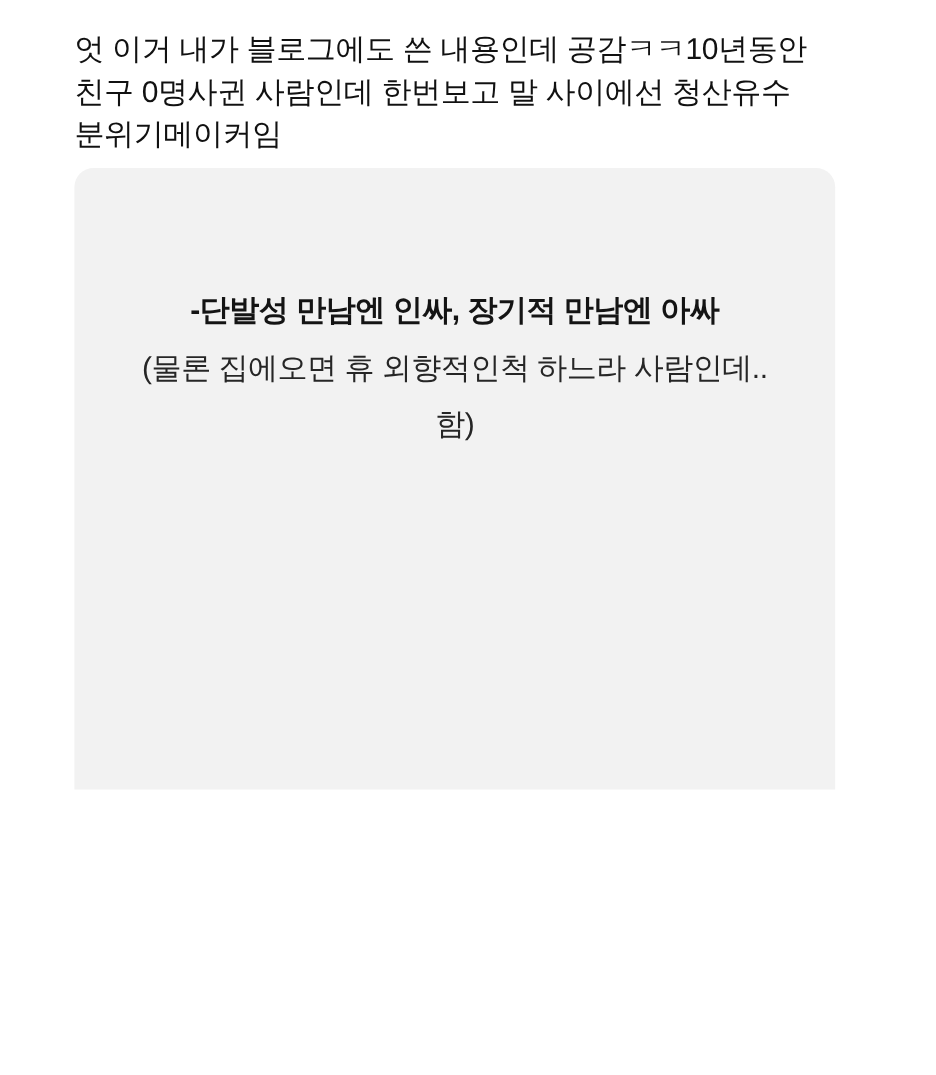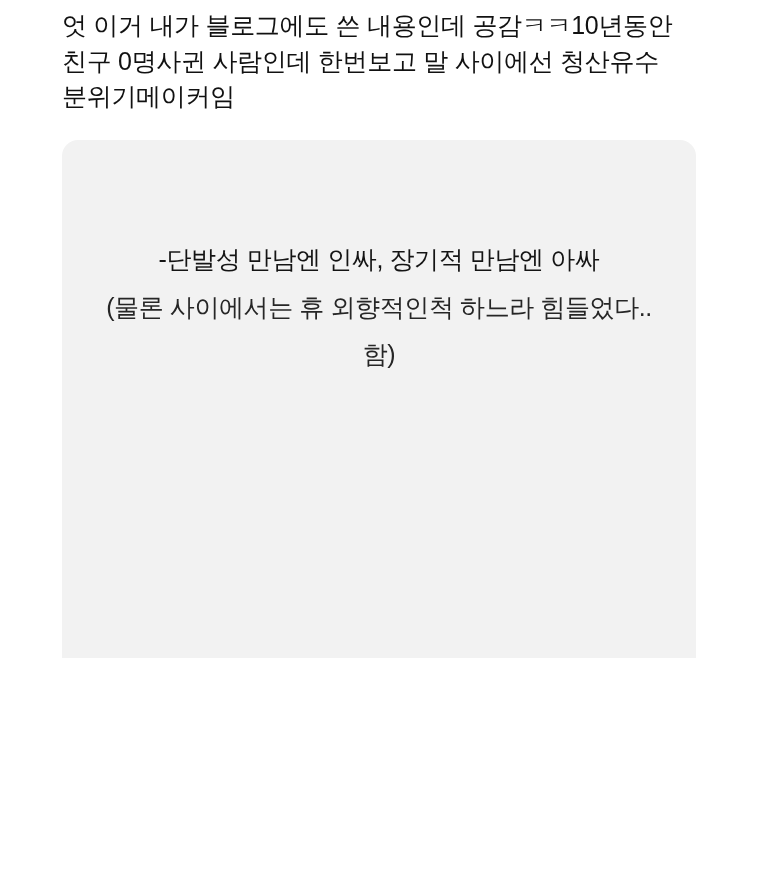--- a/index.html
+++ b/index.html
@@ -17,21 +17,21 @@
   }
   .page {
     position: relative;
     width: 780px;
     height: 896px;
     background: #ffffff;
     box-sizing: border-box;
   }
   
   .intro {
-    padding: 8px 62px 0 62px;
+    padding: 24px 62px 0 62px;
     font-size: 25px;
     line-height: 1.42;
     letter-spacing: -0.3px;
     color: #111111;
     font-weight: 400;
     word-break: keep-all;
     white-space: pre-wrap;
   }
   
   .card {
@@ -52,21 +52,21 @@
   }
   .card p {
     margin: 0;
     font-size: 25px;
     line-height: 1.85;
     letter-spacing: -0.4px;
     color: #262626;
     word-break: keep-all;
   }
   .card p.headline {
-    font-weight: 400;
+    font-weight: 700;
     color: #141414;
     margin-bottom: 2px;
   }
   .card .spacer {
     height: 46px;
   }
   .card p.tail {
     color: #262626;
   }
 </style>
@@ -75,21 +75,21 @@
 
 <div class="page">
 
   <div class="intro">엇 이거 내가 블로그에도 쓴 내용인데 공감ㅋㅋ10년동안 친구 0명사귄 사람인데 한번보고 말 사이에선 청산유수 분위기메이커임</div>
 
   <div class="card">
     <div class="card-inner">
 
       <p class="headline">-단발성 만남엔 인싸, 장기적 만남엔 아싸</p>
 
-      <p>(물론 사이에서는 휴 외향적인척 하느라 힘들었다..</p>
+      <p>(물론 집에오면 휴 외향적인척 하느라 사람인데..</p>
       <p>함)</p>
 
       <div class="spacer"></div>
 
 
     </div>
   </div>
 
 </div>
 

